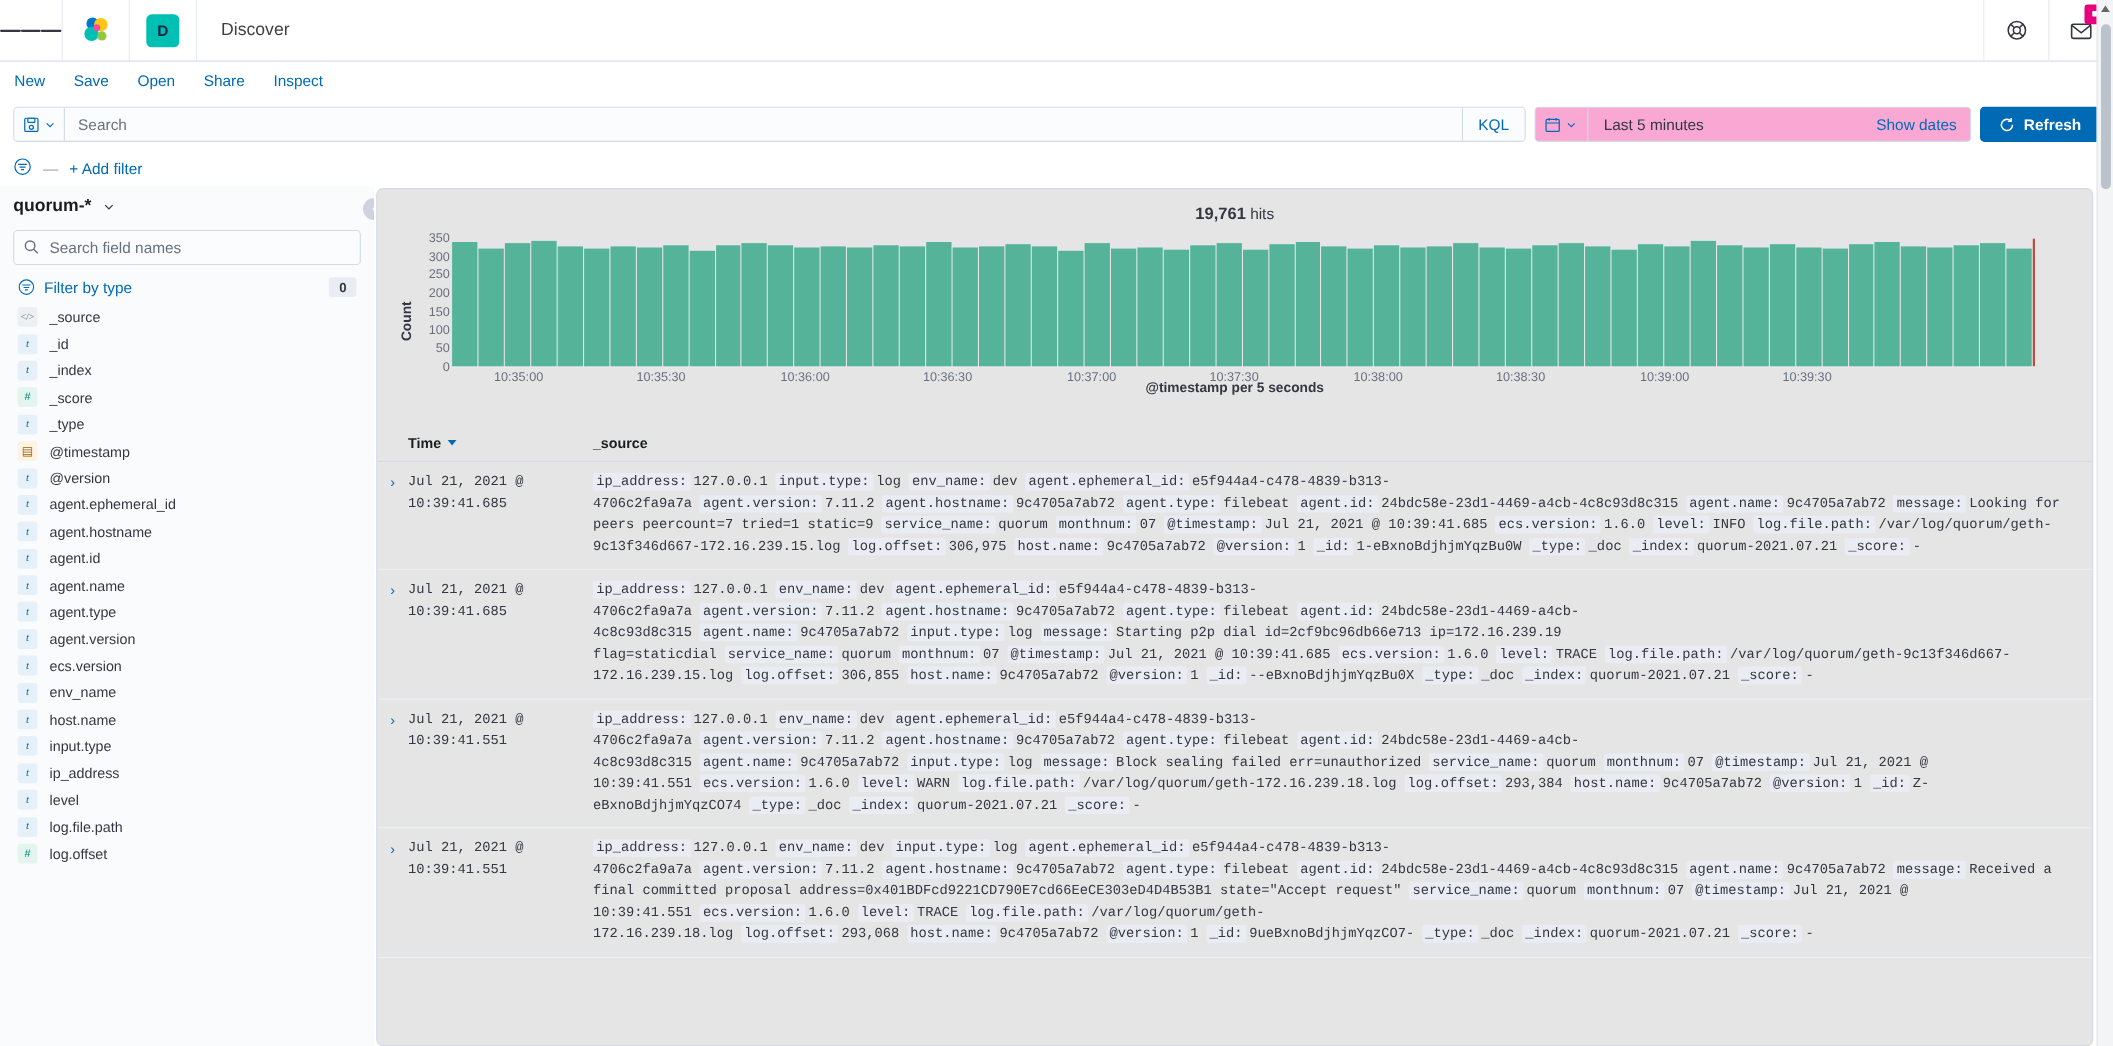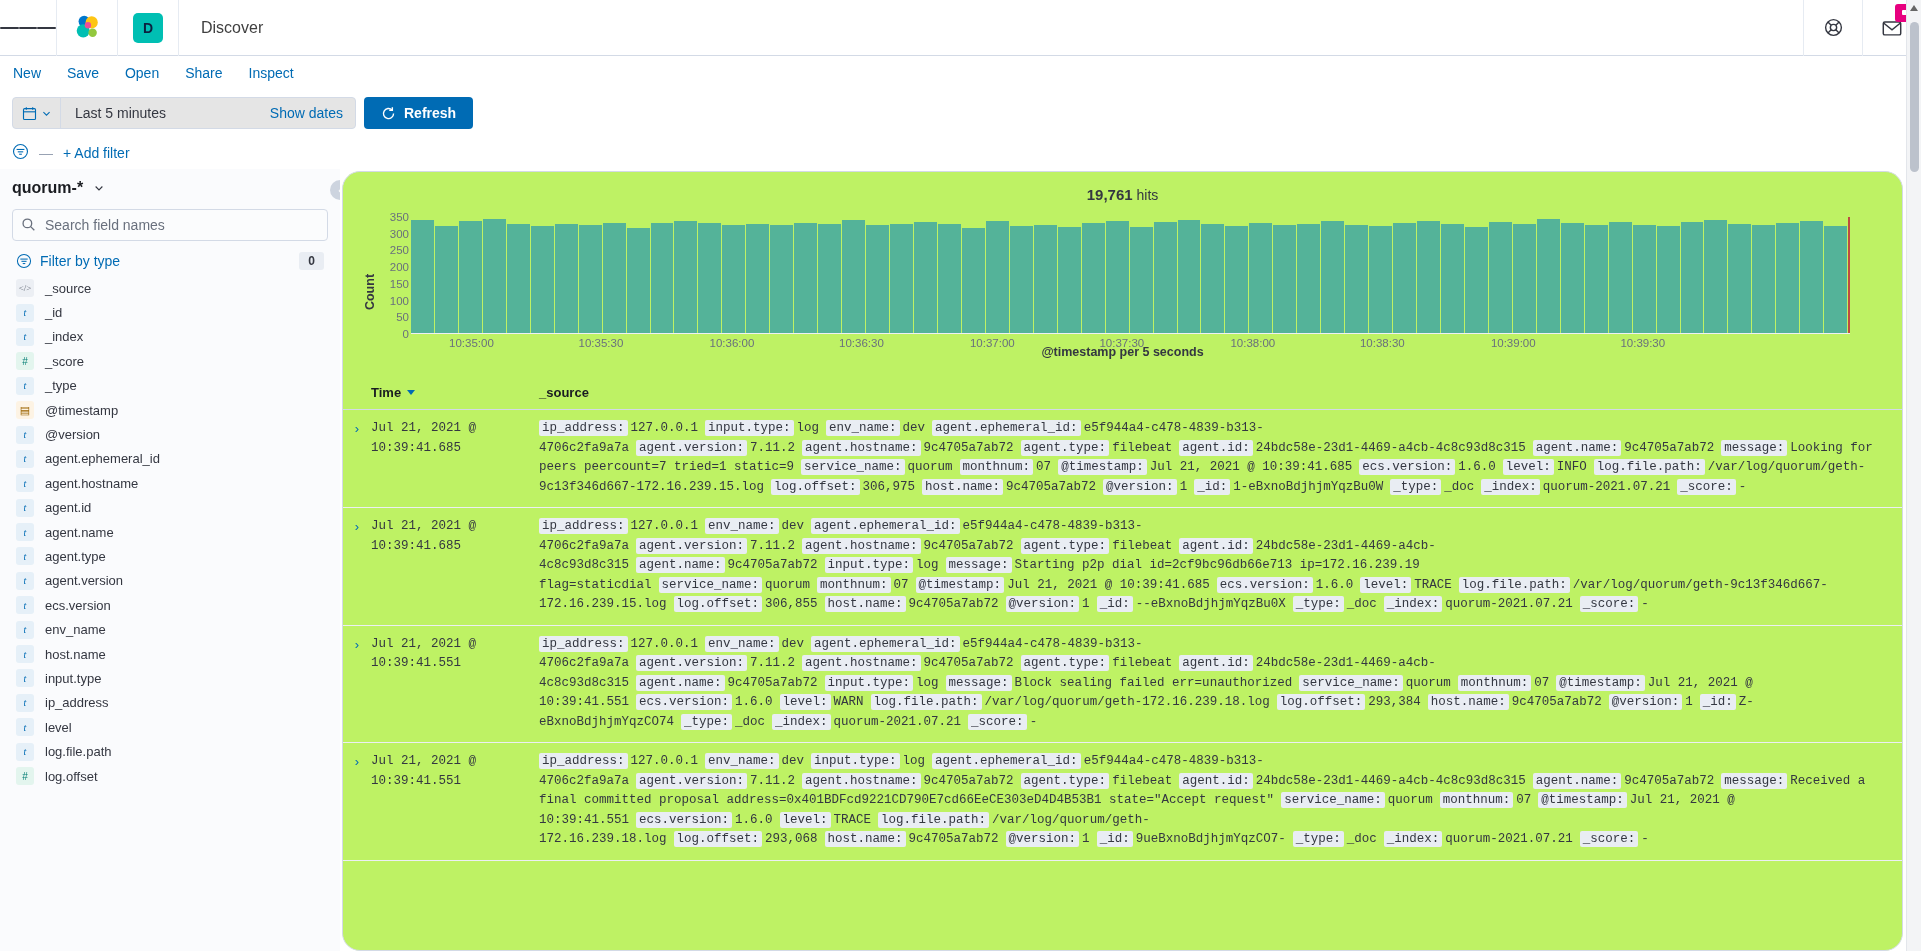--- a/index.html
+++ b/index.html
@@ -71,22 +71,22 @@
     flex: 1; border: 0; background: transparent; outline: none;
     font-size: 14px; padding: 0 12px; color: #343741;
     font-family: "Liberation Sans", sans-serif;
   }
   .qb-input::placeholder { color: #6a717d; }
   .kql-btn {
     display: flex; align-items: center; padding: 0 14px; color: #006bb4;
     font-size: 14px; cursor: pointer; border-left: 1px solid #d3dae6;
   }
   .datebar {
-    display: flex; align-items: stretch; height: 32px; width: 344px;
-    border: 1px solid #d3dae6; border-radius: 4px; background: #e5e5e5;
+    display: flex; align-items: stretch; height: 32px; width: 397px;
+    border: 1px solid #d3dae6; border-radius: 4px; background: #f9a8d4;
   }
   .cal-btn {
     width: 48px; display: flex; align-items: center; justify-content: center;
     gap: 4px; border-right: 1px solid #d3dae6; cursor: pointer;
   }
   .date-text {
     flex: 1; display: flex; align-items: center; padding-left: 14px;
     font-size: 14px; color: #343741; cursor: pointer;
   }
   .show-dates {
@@ -158,21 +158,21 @@
   
   .collapse-btn {
     position: absolute; right: -10px; top: 11px; width: 20px; height: 20px;
     border-radius: 50%; background: #cdd4df; color: #fff;
     display: flex; align-items: center; justify-content: center;
     font-size: 11px; cursor: pointer; z-index: 5;
   }
 
   
   .content {
-    flex: 1; background: #bef264; border: 1px solid #d3dae6; border-radius: 18px;
+    flex: 1; background: #e5e5e5; border: 1px solid #d3dae6; border-radius: 6px;
     margin: 2px 18px 0 2px; overflow: hidden; position: relative;
   }
   .hits {
     text-align: center; font-size: 14px; color: #343741; padding-top: 14px;
   }
   .hits b { font-weight: 700; font-size: 15px; }
   .timerow {
     display: flex; align-items: center; justify-content: center; gap: 12px;
     padding-top: 9px; font-size: 13.5px; color: #343741;
   }
@@ -210,21 +210,21 @@
   .xtick {
     position: absolute; font-size: 11.5px; color: #69707d;
     transform: translateX(-50%); white-space: nowrap;
   }
   .xlabel {
     position: absolute; left: 0; right: 0; top: 128px; text-align: center;
     font-size: 12.5px; font-weight: 700; color: #343741;
   }
 
   
-  .doctable { margin-top: 10px; }
+  .doctable { margin-top: 20px; }
   .dt-head {
     display: flex; border-bottom: 1px solid #d3dae6; padding: 8px 0 9px 0;
     font-size: 13px; font-weight: 700; color: #1a1c21;
   }
   .dt-head .c-exp { width: 28px; flex: 0 0 28px; }
   .dt-head .c-time { width: 168px; flex: 0 0 168px; display: flex; gap: 6px; align-items: center; }
   .dt-head .c-src { flex: 1; }
   .caret-down { width: 0; height: 0; border-left: 4px solid transparent;
     border-right: 4px solid transparent; border-top: 5px solid #006bb4; }
   .dt-row { display: flex; border-bottom: 1px solid #eceff4; padding: 9px 0 10px 0; }
@@ -315,20 +315,34 @@
 
 <div class="appmenu">
   <a>New</a>
   <a>Save</a>
   <a>Open</a>
   <a>Share</a>
   <a>Inspect</a>
 </div>
 
 <div class="querybar">
+  <div class="qb-left">
+    <div class="saved-q">
+      <svg width="15" height="15" viewBox="0 0 16 16" fill="none" stroke="#006bb4" stroke-width="1.2">
+        <rect x="1.6" y="1.6" width="12.8" height="12.8" rx="1.2"></rect>
+        <rect x="4.6" y="1.6" width="6.8" height="4" rx="0.6"></rect>
+        <circle cx="8" cy="10.4" r="2"></circle>
+      </svg>
+      <svg width="11" height="11" viewBox="0 0 16 16" fill="none" stroke="#006bb4" stroke-width="1.5">
+        <polyline points="3.5,6 8,10.5 12.5,6"></polyline>
+      </svg>
+    </div>
+    <input class="qb-input" type="text" placeholder="Search" style="">
+    <div class="kql-btn">KQL</div>
+  </div>
 
   <div class="datebar">
     <div class="cal-btn">
       <svg width="15" height="15" viewBox="0 0 16 16" fill="none" stroke="#006bb4" stroke-width="1.2">
         <rect x="1.6" y="2.8" width="12.8" height="11.6" rx="1.2"></rect>
         <line x1="1.6" y1="6.2" x2="14.4" y2="6.2"></line>
         <line x1="4.6" y1="1.3" x2="4.6" y2="4"></line>
           <line x1="11.4" y1="1.3" x2="11.4" y2="4"></line>
       </svg>
       <svg width="11" height="11" viewBox="0 0 16 16" fill="none" stroke="#006bb4" stroke-width="1.5">

